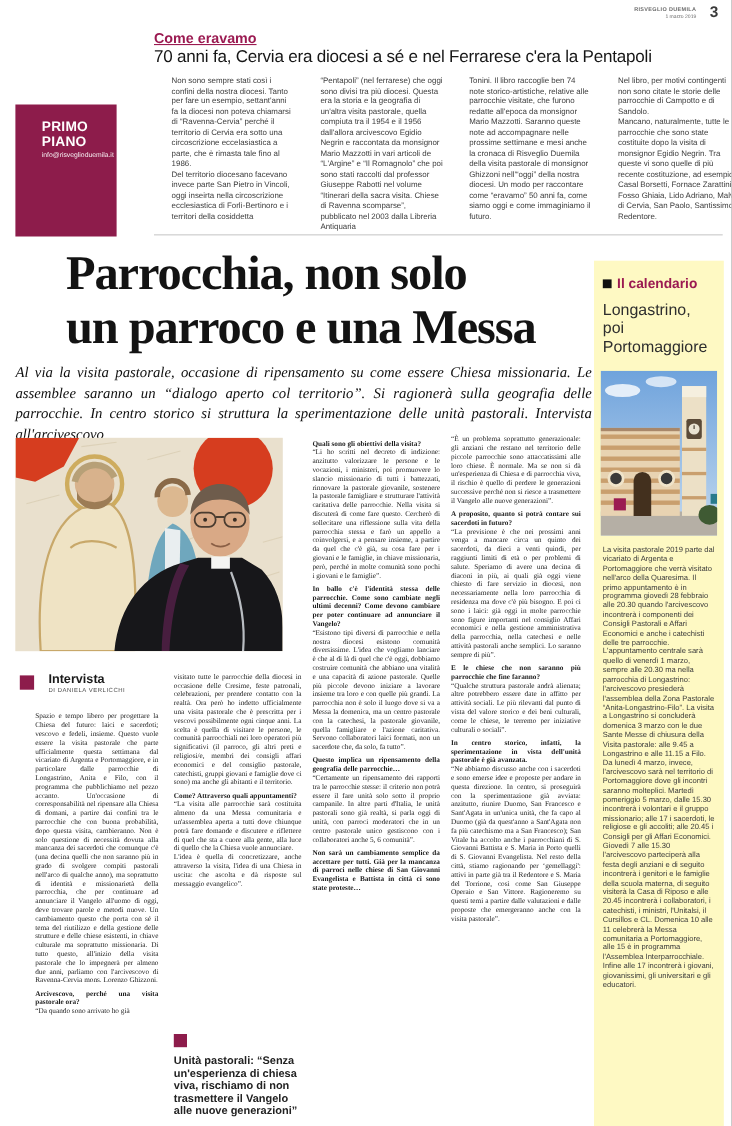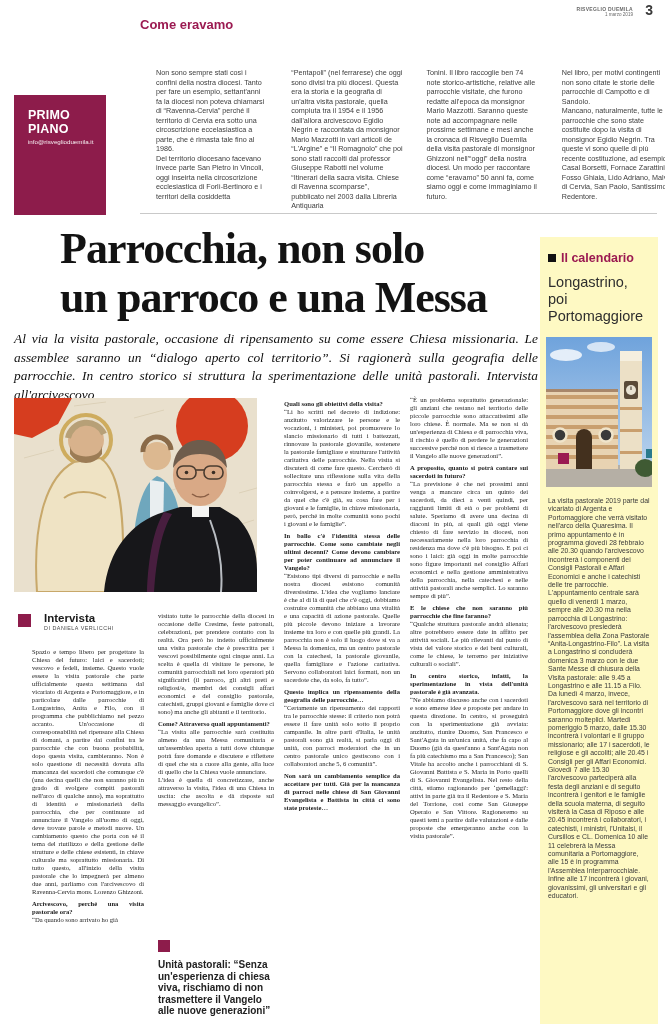--- a/index.html
+++ b/index.html
@@ -6,25 +6,25 @@
   body { background:#777; font-family:"Liberation Sans", sans-serif; }
   .page { position:relative; width:665px; height:1024px; background:#ffffff; margin:0 auto; overflow:hidden; }
 
   
   .masthead { position:absolute; top:6px; right:32px; text-align:right; color:#6a6a6a; }
   .masthead .mh-title { font-size:5px; font-weight:700; letter-spacing:.3px; }
   .masthead .mh-date { font-size:4.6px; }
   .page-num { position:absolute; top:2px; right:12px; font-size:14px; font-weight:700; color:#3a3a3a; }
 
   
-  .kicker-label { position:absolute; left:140px; top:17px; font-size:13px; font-weight:700; color:#9b1a51; }
+  .kicker-label { position:absolute; left:140px; top:27px; font-size:13px; font-weight:700; color:#9b1a51;text-decoration:underline; }
   .kicker-title { position:absolute; left:140px; top:43px; font-size:15.5px; color:#161616; letter-spacing:-.2px; }
 
   
-  .primo { position:absolute; left:14px; top:95px; width:92px; height:120px; background:#8d1c4b; color:#fff; padding:13px 14px; }
+  .primo { position:absolute; left:14px; top:95px; width:92px; height:120px; background:#8d1c4b; color:#fff; padding:13px 24px; }
   .primo .pp-title { font-size:12.5px; font-weight:700; letter-spacing:.2px; }
   .primo .pp-mail { font-size:6.2px; margin-top:2px; opacity:.93; }
 
   
   .top-article { position:absolute; left:156px; top:68px; width:517px; display:flex; gap:24px; }
   .top-article .article-col { flex:1; font-size:7.2px; line-height:9.5px; color:#3c3c3c; white-space:pre-line; }
   .divider { position:absolute; left:140px; top:213px; width:517px; border-top:1px solid #c9c9c9; }
 
   
   .headline { position:absolute; left:12px; top:224px; width:534px; font-family:"Liberation Serif", serif; font-weight:700; font-size:44px; line-height:49px; color:#131313; letter-spacing:-1px;margin-left:48px; }
@@ -68,20 +68,21 @@
 
 <div class="page">
 
   <div class="masthead">
     <div class="mh-title">RISVEGLIO DUEMILA</div>
     <div class="mh-date">1 marzo 2019</div>
   </div>
   <div class="page-num">3</div>
 
   <div class="kicker-label">Come eravamo</div>
+  <div class="kicker-title">70 anni fa, Cervia era diocesi a sé e nel Ferrarese c'era la Pentapoli</div>
 
   <div class="primo">
     <div class="pp-title">PRIMO PIANO</div>
     <div class="pp-mail">info@risveglioduemila.it</div>
   </div>
 
   <div class="top-article">
     <div class="article-col">Non sono sempre stati così i confini della nostra diocesi. Tanto per fare un esempio, settant'anni fa la diocesi non poteva chiamarsi di “Ravenna-Cervia” perché il territorio di Cervia era sotto una circoscrizione eccelasiastica a parte, che è rimasta tale fino al 1986.
 Del territorio diocesano facevano invece parte San Pietro in Vincoli, oggi inseirta nella circoscrizione ecclesiastica di Forlì-Bertinoro e i territori della cosiddetta</div>
     <div class="article-col">“Pentapoli” (nel ferrarese) che oggi sono divisi tra più diocesi. Questa era la storia e la geografia di un'altra visita pastorale, quella compiuta tra il 1954 e il 1956 dall'allora arcivescovo Egidio Negrin e raccontata da monsignor Mario Mazzotti in vari articoli de “L'Argine” e “Il Romagnolo” che poi sono stati raccolti dal professor Giuseppe Rabotti nel volume “Itinerari della sacra visita. Chiese di Ravenna scomparse”, pubblicato nel 2003 dalla Libreria Antiquaria</div>

